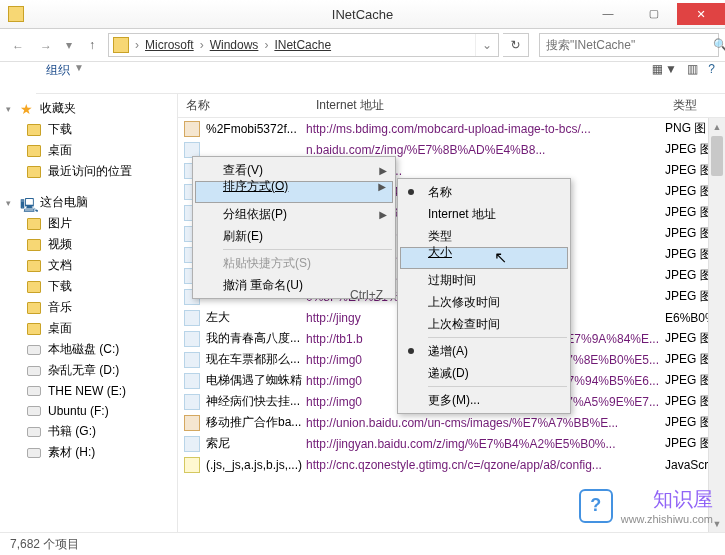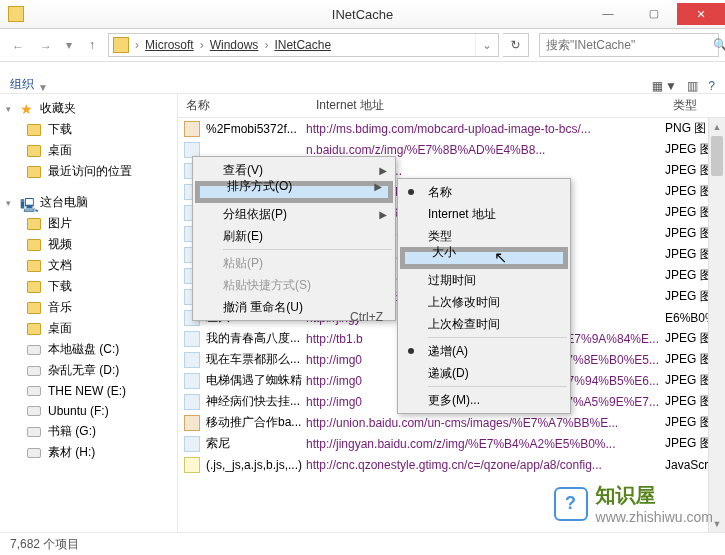--- a/index.html
+++ b/index.html
@@ -16,21 +16,21 @@
 .uparrow { width: 24px; height: 24px; display: flex; align-items: center; justify-content: center; color: #555; }
 .addressbar { flex: 1; height: 24px; border: 1px solid #ccc; display: flex; align-items: center; background: #fff; }
 .addr-icon { width: 16px; height: 16px; margin: 0 4px; background: #f7d774; border: 1px solid #c9a227; }
 .crumb { padding: 0 4px; color: #333; display: flex; align-items: center; height: 100%; text-decoration: underline; }
 .crumb-sep { color: #888; padding: 0 2px; }
 .addr-dd { margin-left: auto; padding: 0 6px; color: #888; border-left: 1px solid #eee; height: 100%; display: flex; align-items: center; }
 .refresh { width: 26px; height: 24px; border: 1px solid #ccc; border-left: none; display: flex; align-items: center; justify-content: center; color: #555; }
 .searchbox { width: 180px; height: 24px; border: 1px solid #ccc; margin-left: 6px; display: flex; align-items: center; }
 .searchbox input { border: none; flex: 1; padding: 0 6px; font-size: 12px; color: #999; outline: none; }
 .searchbox .sicon { padding: 0 6px; color: #888; }
-.toolbar { height: 32px; display: flex; align-items: flex-end; padding: 0 10px; border-bottom: 1px solid #e8e8e8; }
+.toolbar { height: 32px; display: flex; align-items: flex-start; padding: 0 10px; border-bottom: 1px solid #e8e8e8; margin-left: 36px; }
 .toolbar .lbl { color: #1a4a8a; }
 .toolbar .dd { color: #888; margin-left: 4px; font-size: 10px; }
 .toolbar-right { margin-left: auto; display: flex; align-items: center; gap: 10px; color: #555; }
 .viewbtn { display: flex; align-items: center; gap: 2px; }
 .content { display: flex; height: 438px; }
 .sidebar { width: 178px; border-right: 1px solid #e8e8e8; overflow-y: auto; padding: 4px 0; }
 .side-group { margin-bottom: 10px; }
 .side-header { display: flex; align-items: center; padding: 2px 6px; gap: 4px; font-size: 12px; }
 .side-header .tog { color: #888; font-size: 9px; width: 10px; }
 .side-header .ficon { width: 16px; height: 16px; }
@@ -51,31 +51,31 @@
 .row .ricon { width: 16px; height: 16px; margin-left: 6px; margin-right: 6px; background: #e8f0f8; border: 1px solid #b8d4e8; display: flex; align-items: center; justify-content: center; font-size: 9px; color: #5a8ab8; }
 .row .ricon.png { background: #f5e6d0; border-color: #d4a860; }
 .row .ricon.js { background: #fff8d0; border-color: #d4c860; }
 .row .rname { width: 100px; overflow: hidden; white-space: nowrap; text-overflow: ellipsis; }
 .row .raddr { flex: 1; overflow: hidden; white-space: nowrap; text-overflow: ellipsis; color: #701a75; padding-right: 6px; }
 .row .rtype { width: 60px; overflow: hidden; white-space: nowrap; }
 .ctxmenu { position: absolute; background: #f0f0f0; border: 1px solid #b0b0b0; box-shadow: 2px 2px 6px rgba(0,0,0,0.25); z-index: 100; font-size: 12px; padding: 2px; }
 .ctx1 { left: 192px; top: 156px; width: 204px; }
 .ctx2 { left: 397px; top: 178px; width: 174px; }
 .mitem { display: flex; align-items: center; height: 22px; padding: 0 24px 0 28px; position: relative; }
-.mitem.hover { background: #cce4f7; border: 5px solid #a3a3a3; padding: 0 23px 12px 27px; }
+.mitem.hover { background: #cce4f7; border: 1px solid #a3a3a3; padding: 0 23px 12px 27px; text-decoration: underline; }
 .mitem.disabled { color: #999; }
 .mitem .arrow { position: absolute; right: 6px; color: #555; font-size: 10px; }
 .mitem .shortcut { position: absolute; right: 10px; color: #555; margin-top: 20px; }
 .mitem .radio { position: absolute; left: 8px; width: 6px; height: 6px; background: #333; border-radius: 50%; }
 .msep { height: 1px; background: #d0d0d0; margin: 2px 1px 2px 28px; }
 .status { height: 23px; border-top: 1px solid #e8e8e8; display: flex; align-items: center; padding: 0 10px; color: #555; }
 .watermark { position: absolute; right: 12px; bottom: 30px; display: flex; align-items: center; gap: 8px; opacity: 0.95; z-index: 200; }
 .wm-icon { width: 34px; height: 34px; border: 2px solid #3a8de0; border-radius: 6px; display: flex; align-items: center; justify-content: center; color: #3a8de0; font-size: 18px; font-weight: bold; }
-.wm-text .t1 { font-size: 20px; color: #4d7c0f; font-weight: bold; }
-.wm-text .t2 { font-size: 14px; color: #888; }
+.wm-text .t1 { font-size: 20px; color: #8b5cf6; font-weight: normal; text-align: right; }
+.wm-text .t2 { font-size: 11px; color: #888; }
 .cursor { position: absolute; left: 494px; top: 248px; z-index: 300; font-size: 16px; color: #000; pointer-events: none; }
 .scrollbar { position: absolute; right: 0; top: 0; bottom: 0; width: 17px; background: #f0f0f0; border-left: 1px solid #e0e0e0; }
 .scroll-thumb { position: absolute; top: 18px; left: 2px; right: 2px; height: 40px; background: #c8c8c8; border-radius: 2px; }
 .scroll-arrow { position: absolute; left: 0; right: 0; height: 17px; display: flex; align-items: center; justify-content: center; color: #888; font-size: 9px; }
 .scroll-arrow.up { top: 0; }
 .scroll-arrow.down { bottom: 0; }
 </style>
 </head>
 <body>
 
@@ -369,23 +369,20 @@
     </div>
     <div class="mitem">
       <span>分组依据(P)</span>
       <span class="arrow">▶</span>
     </div>
     <div class="mitem">
       <span>刷新(E)</span>
     </div>
     <div class="msep"></div>
     <div class="mitem disabled">
-      <span>粘贴(P)</span>
-    </div>
-    <div class="mitem disabled">
       <span>粘贴快捷方式(S)</span>
     </div>
     <div class="mitem">
       <span>撤消 重命名(U)</span>
       <span class="shortcut">Ctrl+Z</span>
     </div>
   </div>
 <div class="ctxmenu ctx2" id="ctx2">
     <div class="mitem">
       <span class="radio"></span>

